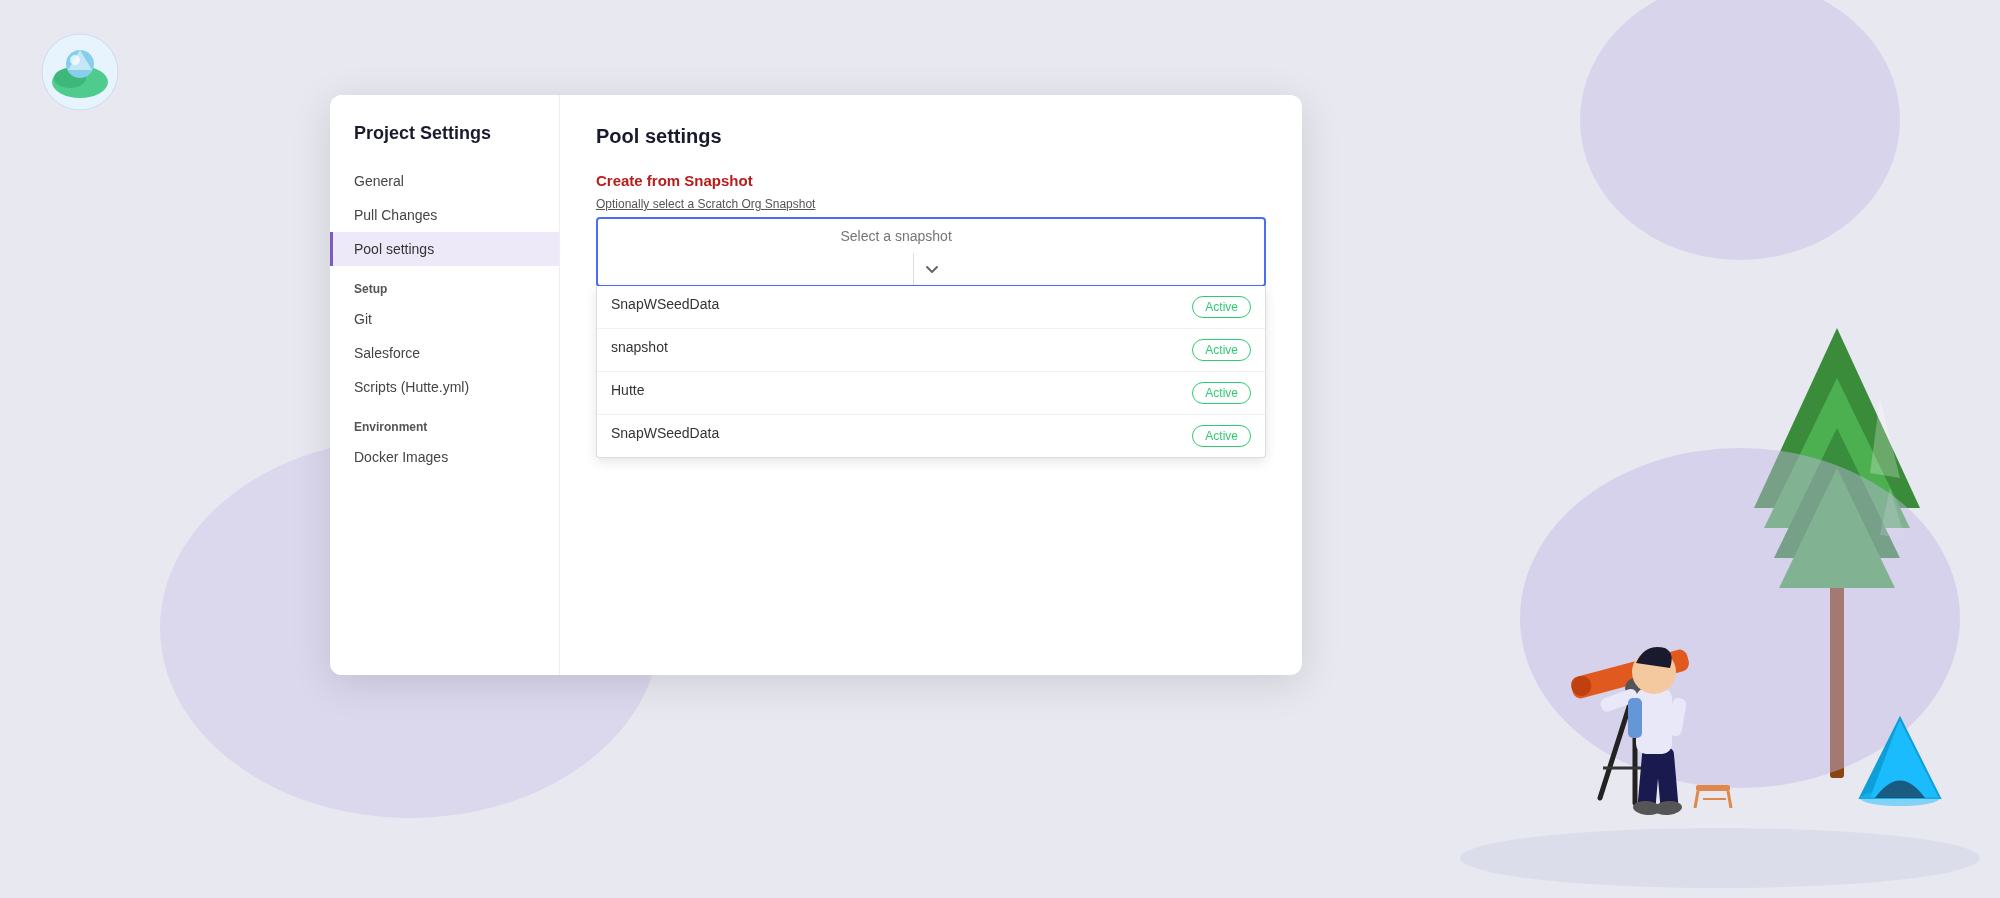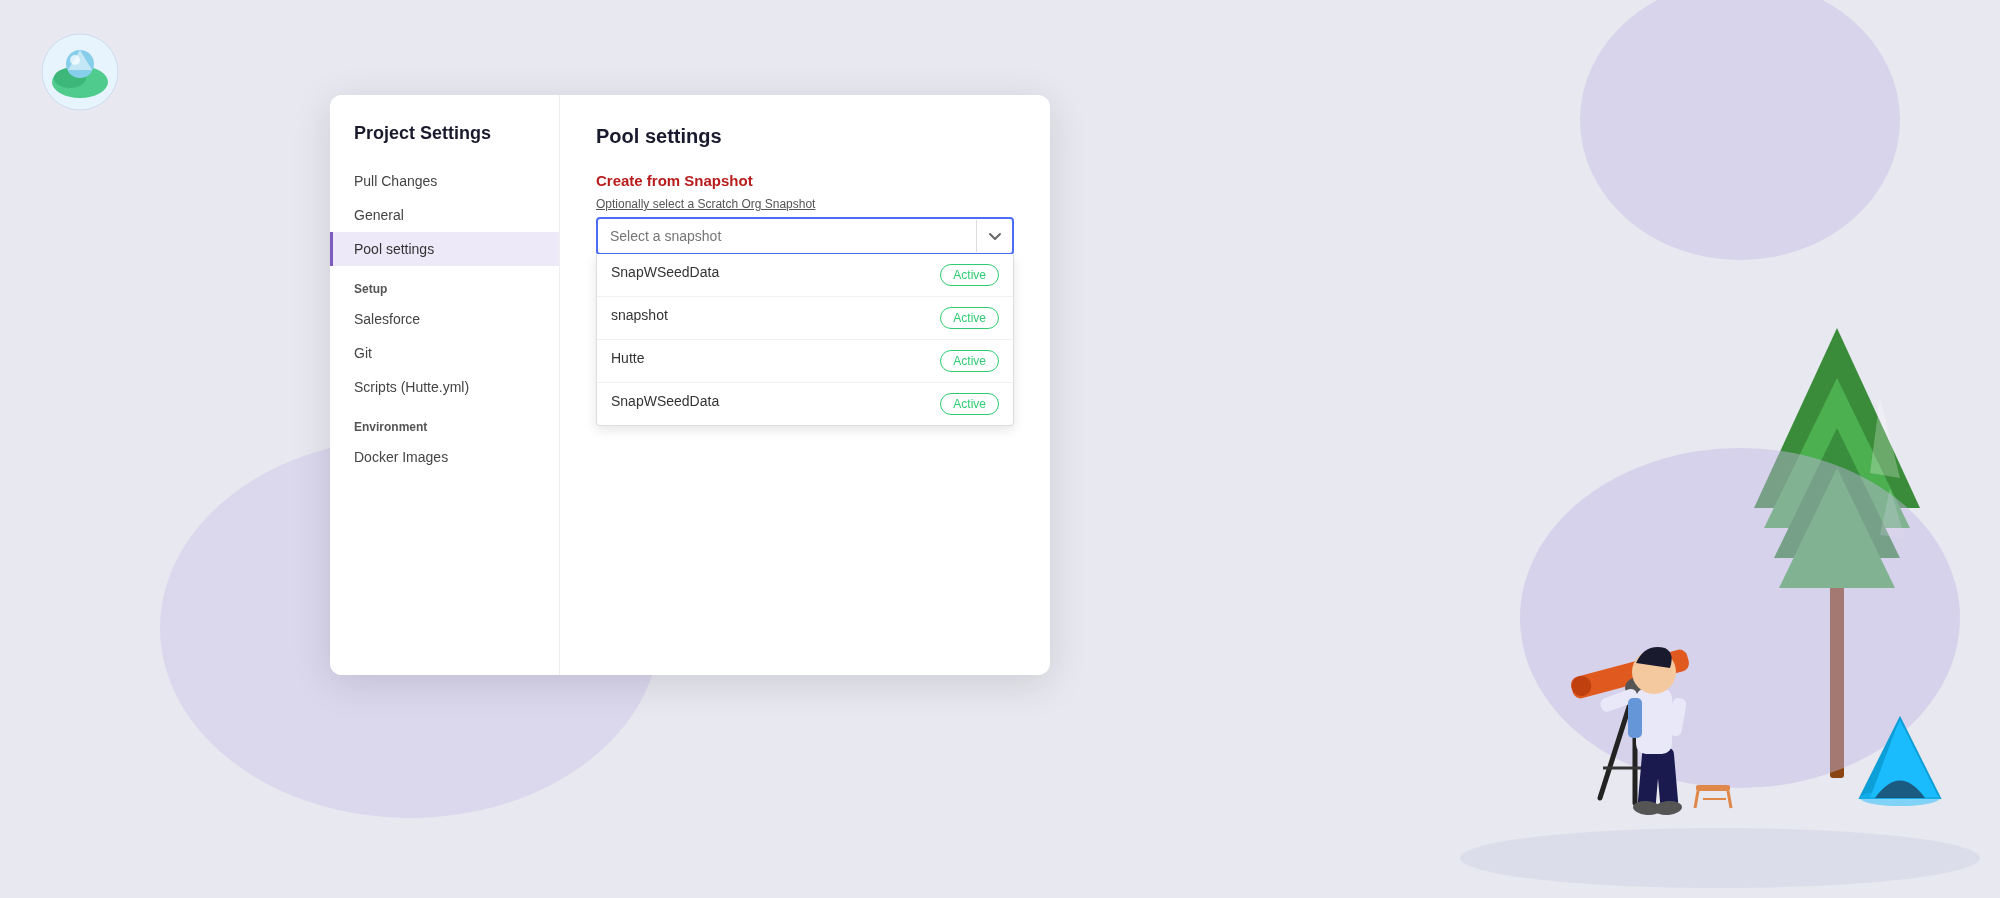--- a/index.html
+++ b/index.html
@@ -18,21 +18,21 @@
       top: 32px; left: 40px;
       width: 80px; height: 80px;
       z-index: 10;
     }
 
     
     .card {
       position: absolute;
       top: 95px;
       left: 330px;
-      width: 720px;
+      width: 972px;
       height: 580px;
       background: #fff;
       border-radius: 12px;
       box-shadow: 0 8px 40px rgba(0,0,0,0.12);
       display: flex;
       z-index: 5;
       overflow: visible;
     }
 
     
@@ -112,20 +112,21 @@
       margin-bottom: 4px;
     }
 
     .snapshot-input-row {
       display: flex;
       align-items: center;
       border: 2px solid #4a6cf7;
       border-radius: 4px;
       background: #fff;
       overflow: visible;
+      flex-direction: column;
     }
 
     .snapshot-input {
       flex: 1;
       border: none;
       outline: none;
       font-size: 14px;
       color: #aaa;
       padding: 9px 12px;
       background: transparent;
@@ -291,29 +292,29 @@
     <circle cx="35" cy="28" r="5" fill="#fff" opacity="0.7"></circle>
     <polygon points="40,18 52,38 28,38" fill="#fff" opacity="0.5"></polygon>
   </svg>
 </div>
 
 <div class="card">
 
   <div class="sidebar">
     <div class="sidebar-title">Project Settings</div>
 
+    <div class="sidebar-item">General</div>
+
     <div class="sidebar-item">Pull Changes</div>
 
-    <div class="sidebar-item">General</div>
-
     <div class="sidebar-item active">Pool settings</div>
 
     <div class="sidebar-section-label">Setup</div>
+    <div class="sidebar-item">Git</div>
     <div class="sidebar-item">Salesforce</div>
-    <div class="sidebar-item">Git</div>
     <div class="sidebar-item">Scripts (Hutte.yml)</div>
 
     <div class="sidebar-section-label">Environment</div>
     <div class="sidebar-item">Docker Images</div>
   </div>
 
   <div class="main-content">
     <div class="page-title">Pool settings</div>
 
     

